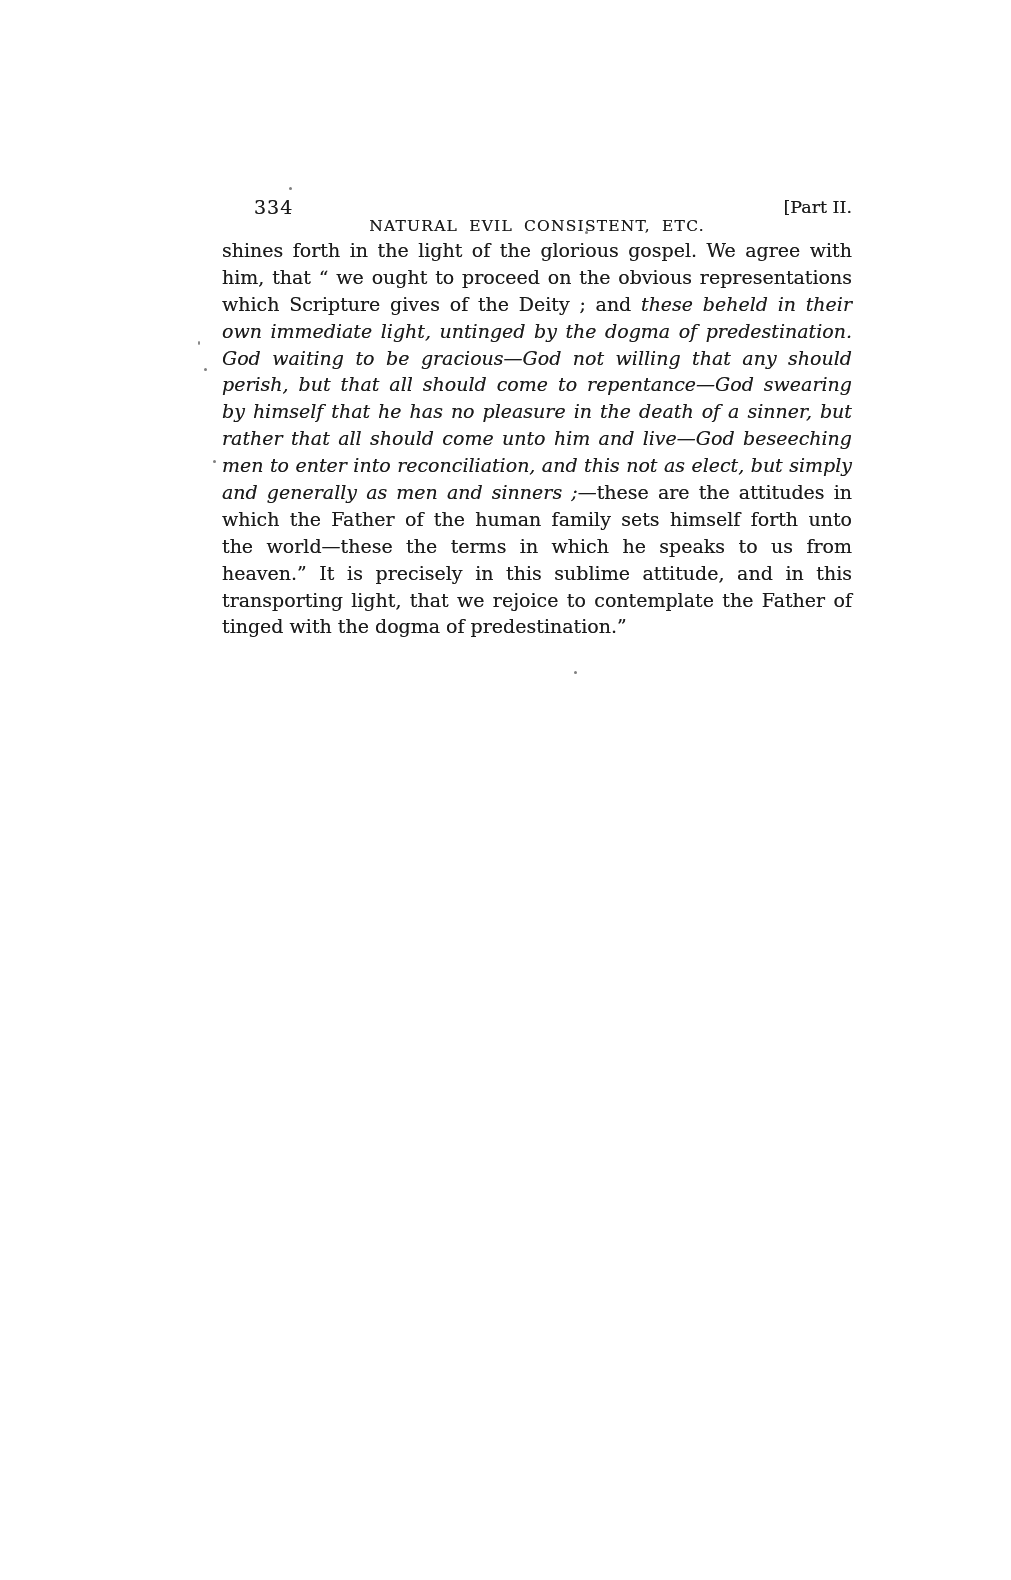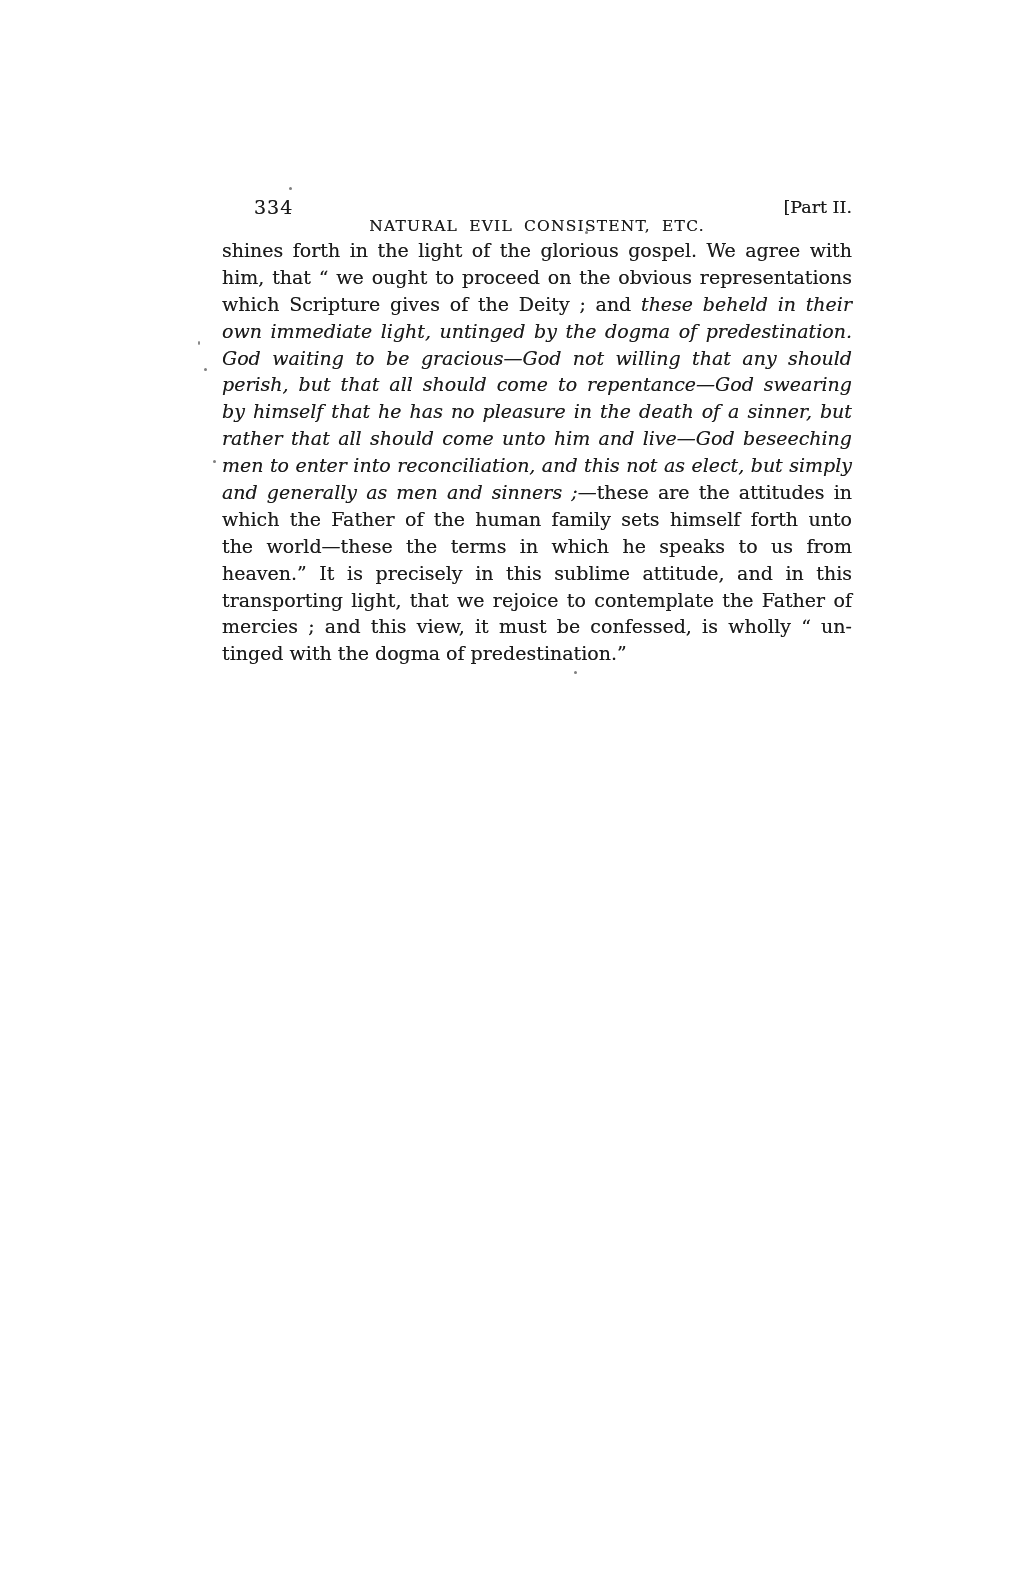--- a/index.html
+++ b/index.html
@@ -102,21 +102,20 @@
       <div class="line"><span class="it">God waiting to be gracious—God not willing that any should</span></div>
       <div class="line"><span class="it">perish, but that all should come to repentance—God swearing</span></div>
       <div class="line"><span class="it">by himself that he has no pleasure in the death of a sinner, but</span></div>
       <div class="line"><span class="it">rather that all should come unto him and live—God beseeching</span></div>
       <div class="line"><span class="it">men to enter into reconciliation, and this not as elect, but simply</span></div>
       <div class="line"><span class="it">and generally as men and sinners ;</span><span class="rm">—these are the attitudes in</span></div>
       <div class="line"><span class="rm">which the Father of the human family sets himself forth unto</span></div>
       <div class="line"><span class="rm">the world—these the terms in which he speaks to us from</span></div>
       <div class="line"><span class="rm">heaven.”  It is precisely in this sublime attitude, and in this</span></div>
       <div class="line"><span class="rm">transporting light, that we rejoice to contemplate the Father of</span></div>
-      <div class="line"><span class="rm">mercies ;  and this view, it must be confessed, is wholly “ un-</span></div>
       <div class="line last"><span class="rm">tinged with the dogma of predestination.”</span></div>
     </div>
 
   <div class="speck" style="left:289px; top:187px; width:3px; height:3px;"></div>
   <div class="speck" style="left:585px; top:231px; width:3px; height:3px;"></div>
   <div class="speck" style="left:198px; top:341px; width:2px; height:4px;"></div>
   <div class="speck" style="left:204px; top:368px; width:3px; height:3px;"></div>
   <div class="speck" style="left:213px; top:460px; width:3px; height:3px;"></div>
   <div class="speck" style="left:574px; top:671px; width:3px; height:3px;"></div>
 

